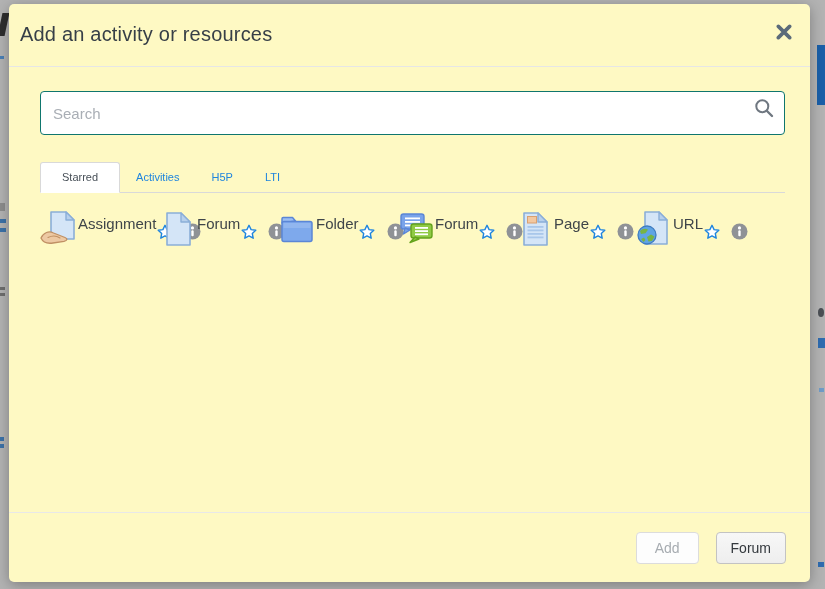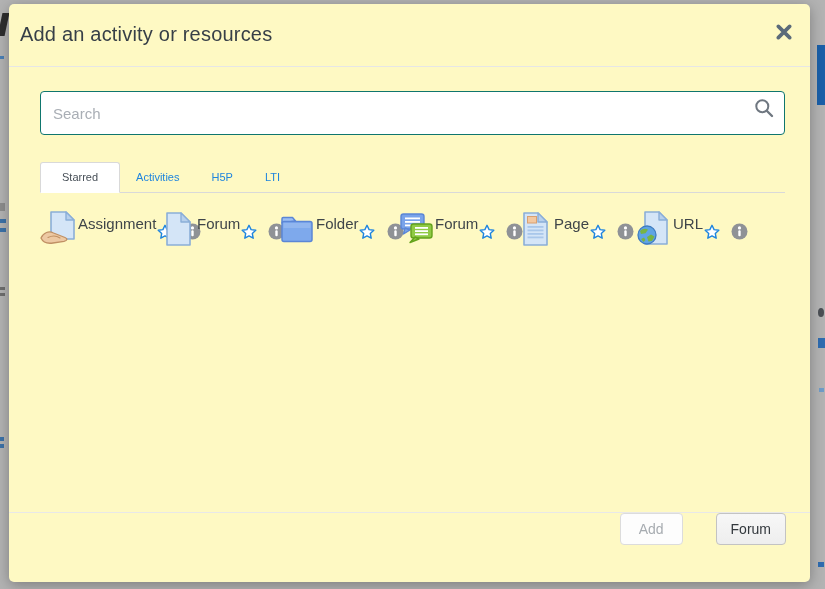--- a/index.html
+++ b/index.html
@@ -117,23 +117,23 @@
     background: none; border: none; padding: 0; cursor: pointer;
     width: 17px; height: 17px; display: flex; align-items: center; justify-content: center;
   }
 
   .modal-footer {
     position: absolute;
     left: 0; bottom: 0;
     width: 100%; height: 70px;
     border-top: 1px solid #e8e8e8;
     display: flex;
-    align-items: flex-start;
+    align-items: center;
     justify-content: flex-end;
-    gap: 33px;
+    gap: 17px;
     padding-right: 24px;
   }
   .btn {
     font-size: 14px;
     border-radius: 4px;
     padding: 7px 18px;
     cursor: pointer;
     font-family: "Liberation Sans", sans-serif;
   }
   .btn-add {

